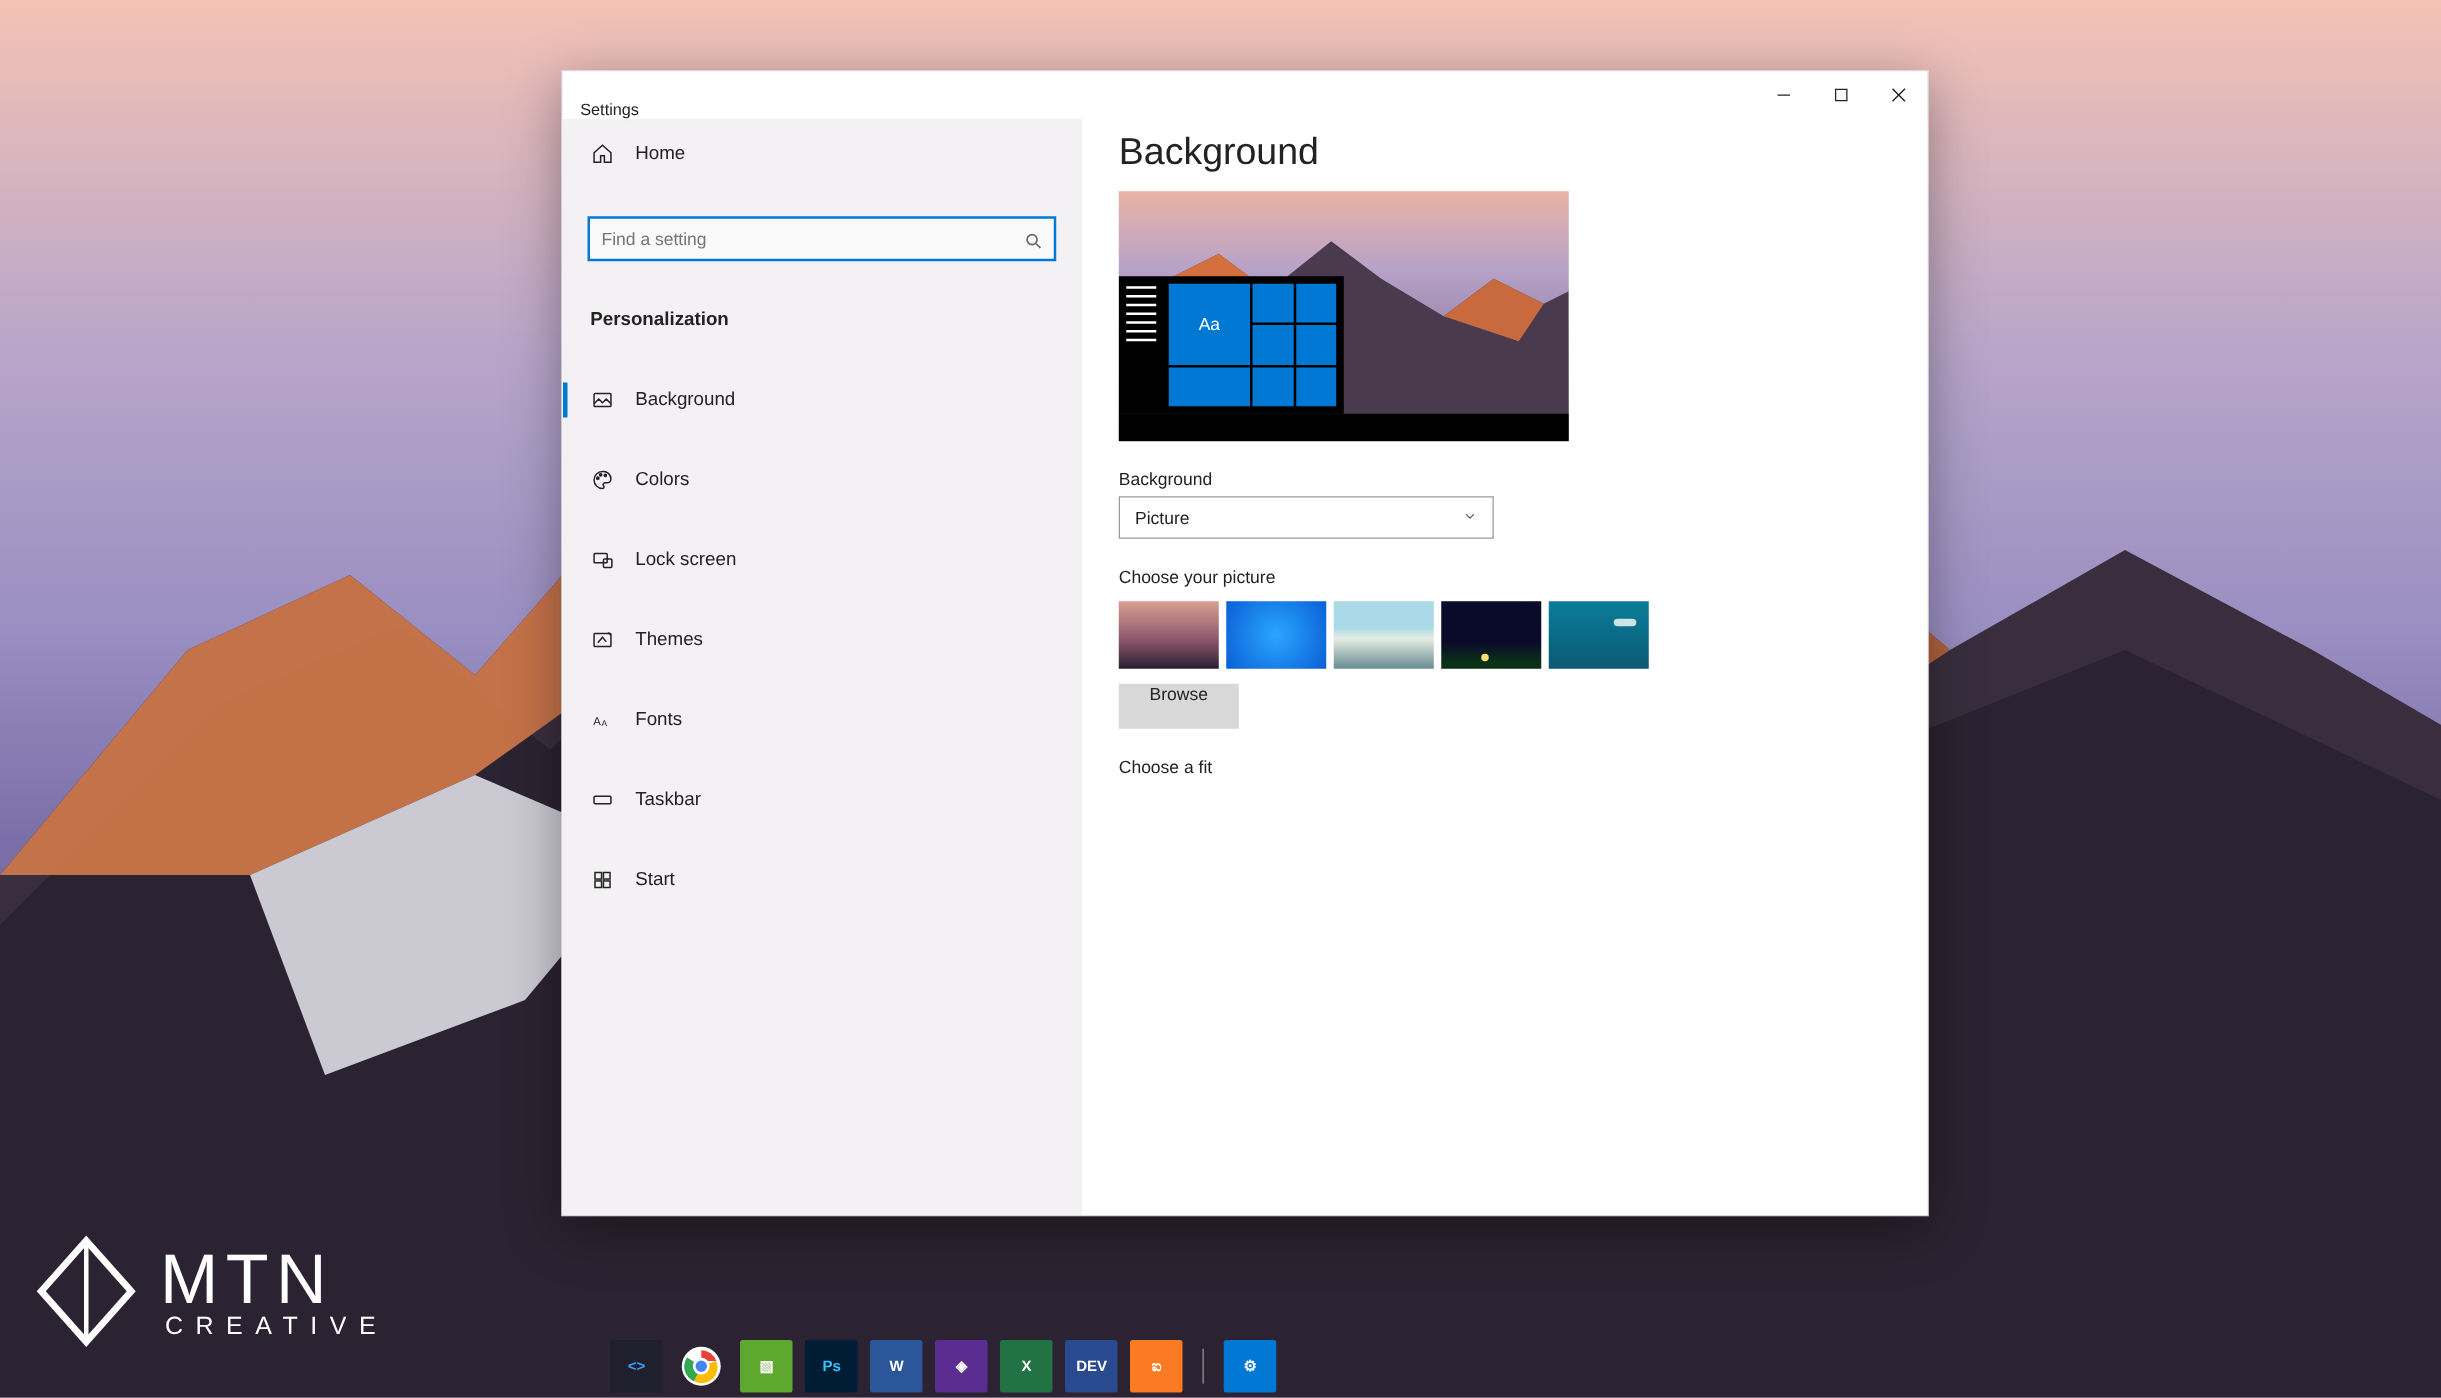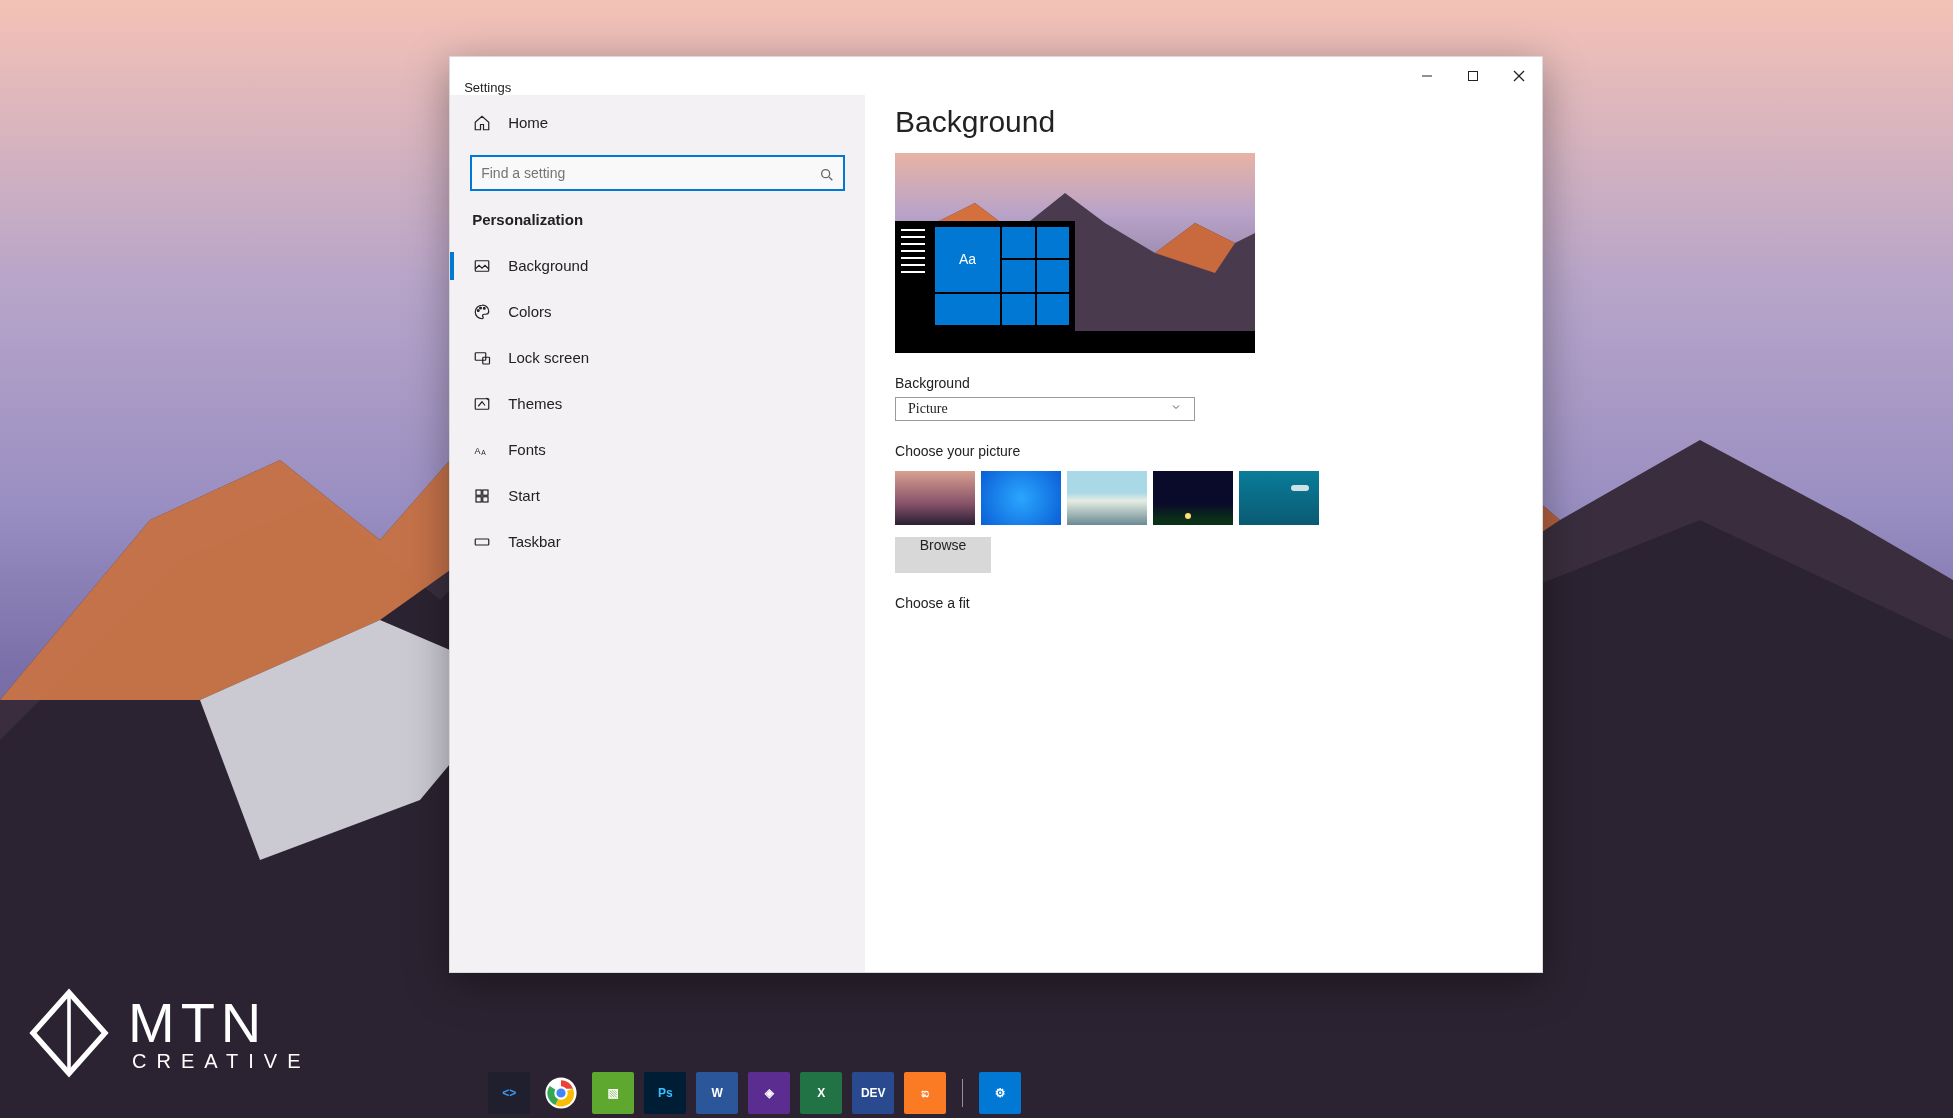--- a/index.html
+++ b/index.html
@@ -44,21 +44,21 @@
   }
 
   .window-body { flex:1; display:flex; overflow:hidden; }
 
   .sidebar {
     width: 38%;
     background: rgba(235,230,235,0.55);
     backdrop-filter: blur(2px);
     padding: 6px 0 0 0;
     display: flex; flex-direction: column;
-    gap: 2px;
+    gap: 20px;
   }
   .sidebar-row {
     display:flex; align-items:center;
     height: 44px;
     padding: 0 20px 0 22px;
     gap: 16px;
     color: #222;
     font-size: 15px;
     position: relative;
   }
@@ -105,24 +105,24 @@
   .start-mini .lines { width:40px; padding:8px 6px; display:flex; flex-direction:column; gap:5px; }
   .start-mini .lines span { height:2px; background:#fff; width:24px; }
   .start-mini .tiles { flex:1; display:grid; grid-template-columns: 2fr 1fr 1fr; grid-template-rows: 1fr 1fr 1fr; gap:2px; padding:6px 6px 6px 0; }
   .tile { background:#0078d4; }
   .tile.big { grid-column:1/2; grid-row:1/3; display:flex; align-items:center; justify-content:center; color:#fff; font-size:14px;text-align:right; }
   .preview-mountain { position:absolute; inset:0; }
   .preview-mountain svg { width:100%; height:100%; }
 
   .field-label { font-size:14px; color:#222; margin-top:22px; margin-bottom:6px; }
   .dropdown {
-    width: 300px; height:24px;
+    width: 300px; height:34px;
     border:1px solid #9a9a9a; background:#fff;
     display:flex; align-items:center; justify-content:space-between;
-    padding:0 12px; font-size:14px; color:#222;font-family:Liberation Serif, serif;
+    padding:0 12px; font-size:14px; color:#222;
   }
   .thumbs { display:flex; gap:6px; margin-top:6px; }
   .thumb {
     width:80px; height:54px;
   }
   .thumb.t1 { background:linear-gradient(180deg,#d8a090,#87536a 60%, #2a1f33); }
   .thumb.t2 { background:radial-gradient(circle at 50% 50%, #2aa6ff, #0a5fd6); }
   .thumb.t3 { background:linear-gradient(180deg,#a9d9e6 40%, #e5ede2 55%, #6a8a93); }
   .thumb.t4 { background:linear-gradient(180deg,#0a0a2a 60%, #0a3018 90%); position:relative; }
   .thumb.t4::after{content:"";position:absolute;left:40%;bottom:6px;width:6px;height:6px;background:#ffe070;border-radius:50%;}
@@ -269,36 +269,36 @@
               <text x="2" y="17" font-size="12" fill="#222" stroke="none">A</text>
               <text x="11" y="18" font-size="9" fill="#222" stroke="none">A</text>
             </svg>
         </span>
         <span>Fonts</span>
       </div>
 
       <div class="sidebar-row">
         <span class="sidebar-icon">
           <svg viewBox="0 0 24 24">
+              <rect x="3" y="8" width="18" height="8" rx="1"></rect>
+            </svg>
+        </span>
+        <span>Taskbar</span>
+      </div>
+
+      <div class="sidebar-row">
+        <span class="sidebar-icon">
+          <svg viewBox="0 0 24 24">
               <rect x="4" y="4" width="7" height="7"></rect>
               <rect x="13" y="4" width="7" height="7"></rect>
               <rect x="4" y="13" width="7" height="7"></rect>
               <rect x="13" y="13" width="7" height="7"></rect>
             </svg>
         </span>
         <span>Start</span>
-      </div>
-
-      <div class="sidebar-row">
-        <span class="sidebar-icon">
-          <svg viewBox="0 0 24 24">
-              <rect x="3" y="8" width="18" height="8" rx="1"></rect>
-            </svg>
-        </span>
-        <span>Taskbar</span>
       </div>
     </div>
 
     <div class="content">
       <h1>Background</h1>
 
       <div class="preview">
         <div class="preview-mountain">
           <svg viewBox="0 0 360 200" preserveAspectRatio="none">
             <path d="M0,110 L40,70 L80,50 L120,80 L170,40 L210,70 L260,100 L300,70 L340,90 L360,80 L360,200 L0,200 Z" fill="#4a3a4e"></path>

